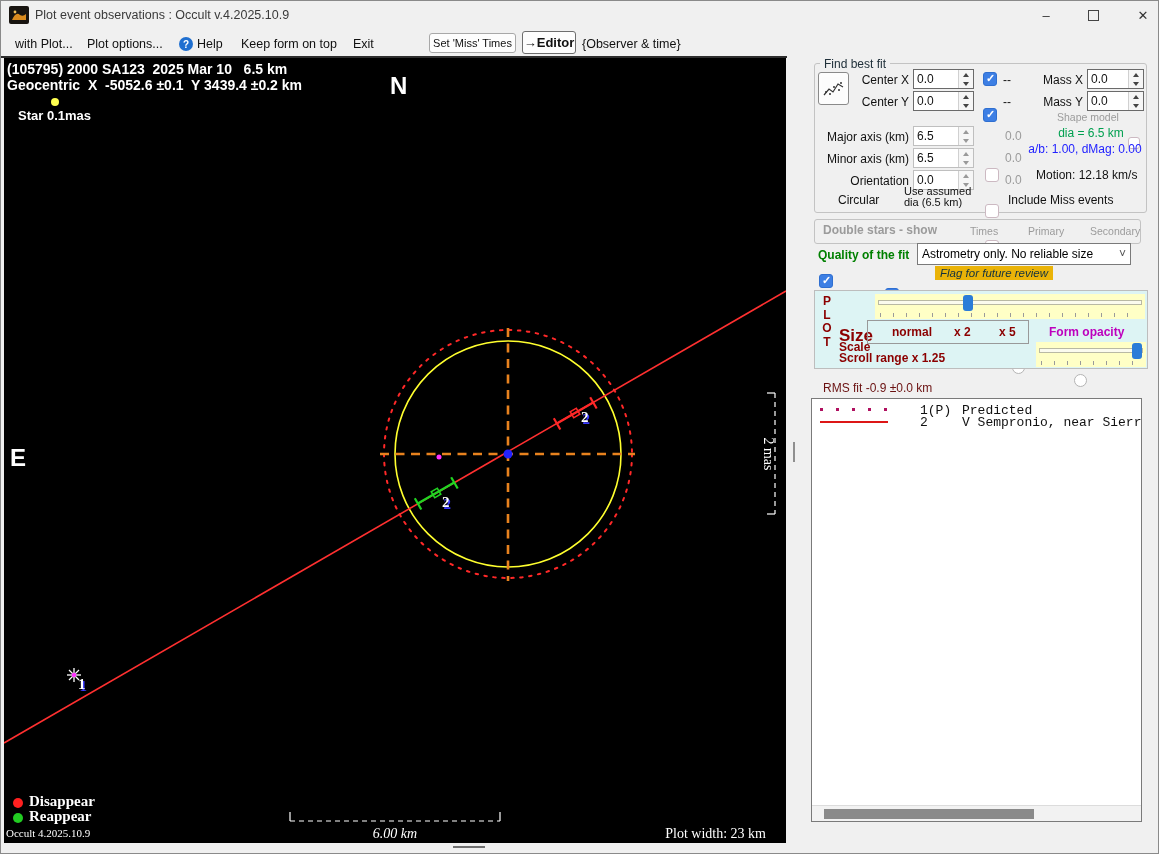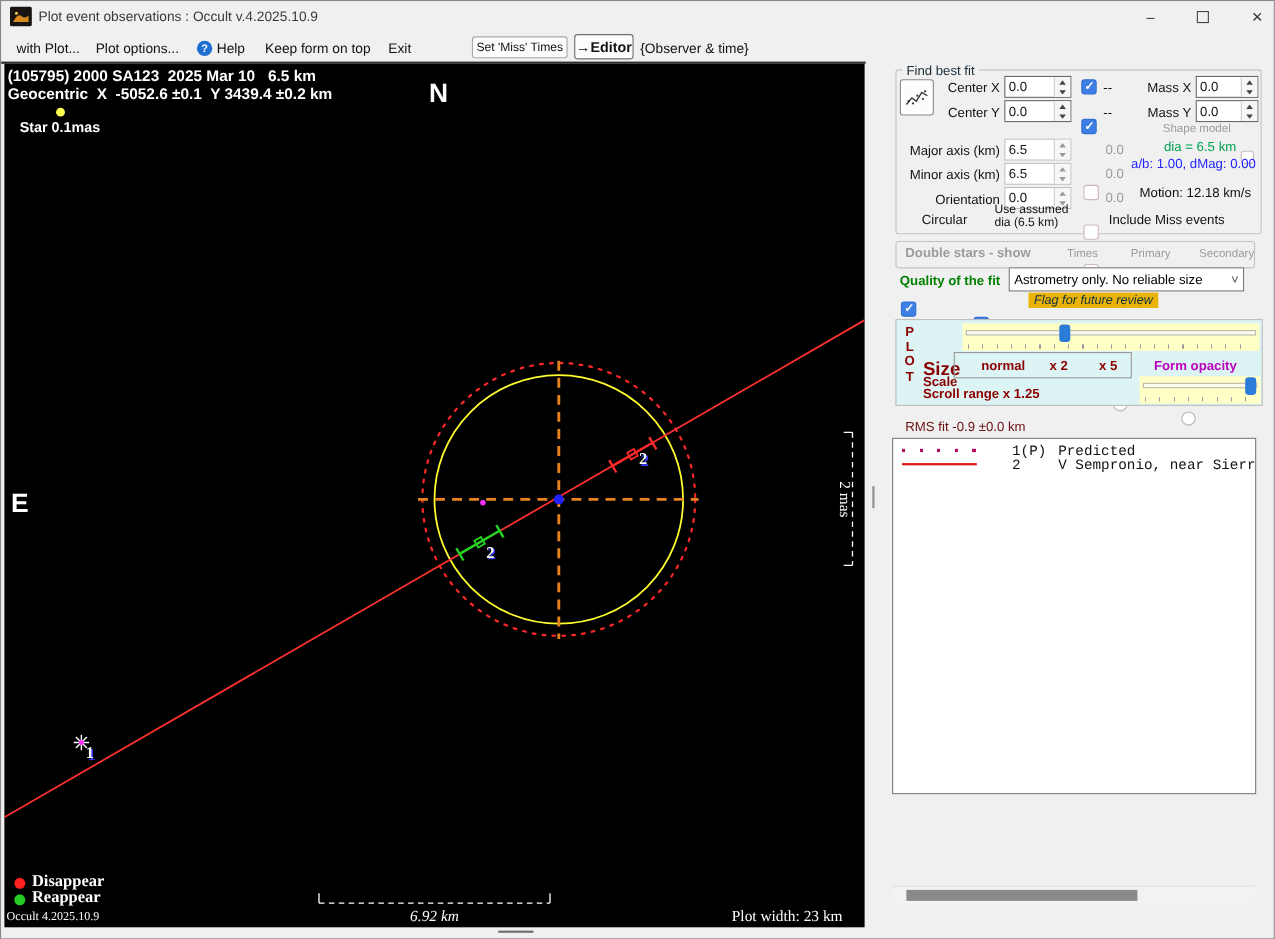--- a/index.html
+++ b/index.html
@@ -158,21 +158,21 @@
     <div class="abs plot-txt" style="left:14px;top:50px;font-size:13px;">Star 0.1mas</div>
     <div class="abs plot-txt" style="left:386px;top:14px;font-size:24px;">N</div>
     <div class="abs plot-txt" style="left:6px;top:386px;font-size:24px;">E</div>
 
     <div class="abs" style="left:9px;top:740px;width:10px;height:10px;border-radius:50%;background:#ff2020;"></div>
     <div class="abs serif" style="left:25px;top:735px;color:#fff;font-size:15px;font-weight:bold;">Disappear</div>
     <div class="abs" style="left:9px;top:755px;width:10px;height:10px;border-radius:50%;background:#22cc22;"></div>
     <div class="abs serif" style="left:25px;top:750px;color:#fff;font-size:15px;font-weight:bold;">Reappear</div>
     <div class="abs serif" style="left:2px;top:769px;color:#fff;font-size:11px;">Occult 4.2025.10.9</div>
 
-    <div class="abs serif" style="left:320px;top:768px;width:142px;text-align:center;color:#fff;font-size:14px;font-style:italic;">6.92 km</div>
+    <div class="abs serif" style="left:320px;top:768px;width:142px;text-align:center;color:#fff;font-size:14px;font-style:italic;">6.00 km</div>
     <div class="abs serif" style="left:600px;top:768px;width:162px;text-align:right;color:#fff;font-size:14px;">Plot width: 23 km</div>
   </div>
 
   <div class="abs grip" style="left:792px;top:441px;width:2px;height:20px;"></div>
   <div class="abs grip" style="left:452px;top:845px;width:32px;height:2px;background:#707070;"></div>
 
   <div class="abs groupbox" style="left:813px;top:62px;width:333px;height:150px;"></div>
   <div class="abs gb-label" style="left:819px;top:56px;">Find best fit</div>
 
   <div class="abs btn" style="left:817px;top:71px;width:31px;height:33px;border-color:#8a8a8a;">
@@ -316,21 +316,21 @@
   <div class="abs maroon" style="left:838px;top:350px;font-size:12px;">Scroll range x 1.25</div>
   <div class="abs cb" style="left:947px;top:348px;"></div>
   <div class="slider" style="left:1035px;top:341px;width:110px;height:25px;">
     <div class="groove"></div>
     <div class="thumb" style="left:96px;"></div>
     <div class="ticks"></div>
   </div>
 
   <div class="abs" style="left:822px;top:380px;font-size:12px;color:#6a1010;">RMS fit -0.9 ±0.0 km</div>
 
-  <div class="abs listbox" style="left:810px;top:397px;width:331px;height:324px;">
+  <div class="abs listbox" style="left:810px;top:397px;width:331px;height:424px;">
     <div class="abs" style="left:8px;top:4px;width:315px;height:13px;">
       <div class="abs" style="left:0;top:5px;width:68px;height:3px;background:repeating-linear-gradient(90deg,#b01060 0 3px,transparent 3px 16px);"></div>
       <div class="abs mono" style="left:100px;top:0;">1(P)</div>
       <div class="abs mono" style="left:142px;top:0;">Predicted</div>
     </div>
     <div class="abs" style="left:8px;top:16px;width:315px;height:13px;">
       <div class="abs" style="left:0;top:6px;width:68px;height:2px;background:#dd1616;"></div>
       <div class="abs mono" style="left:100px;top:0;">2</div>
       <div class="abs mono" style="left:142px;top:0;">V Sempronio, near Sierr</div>
     </div>

